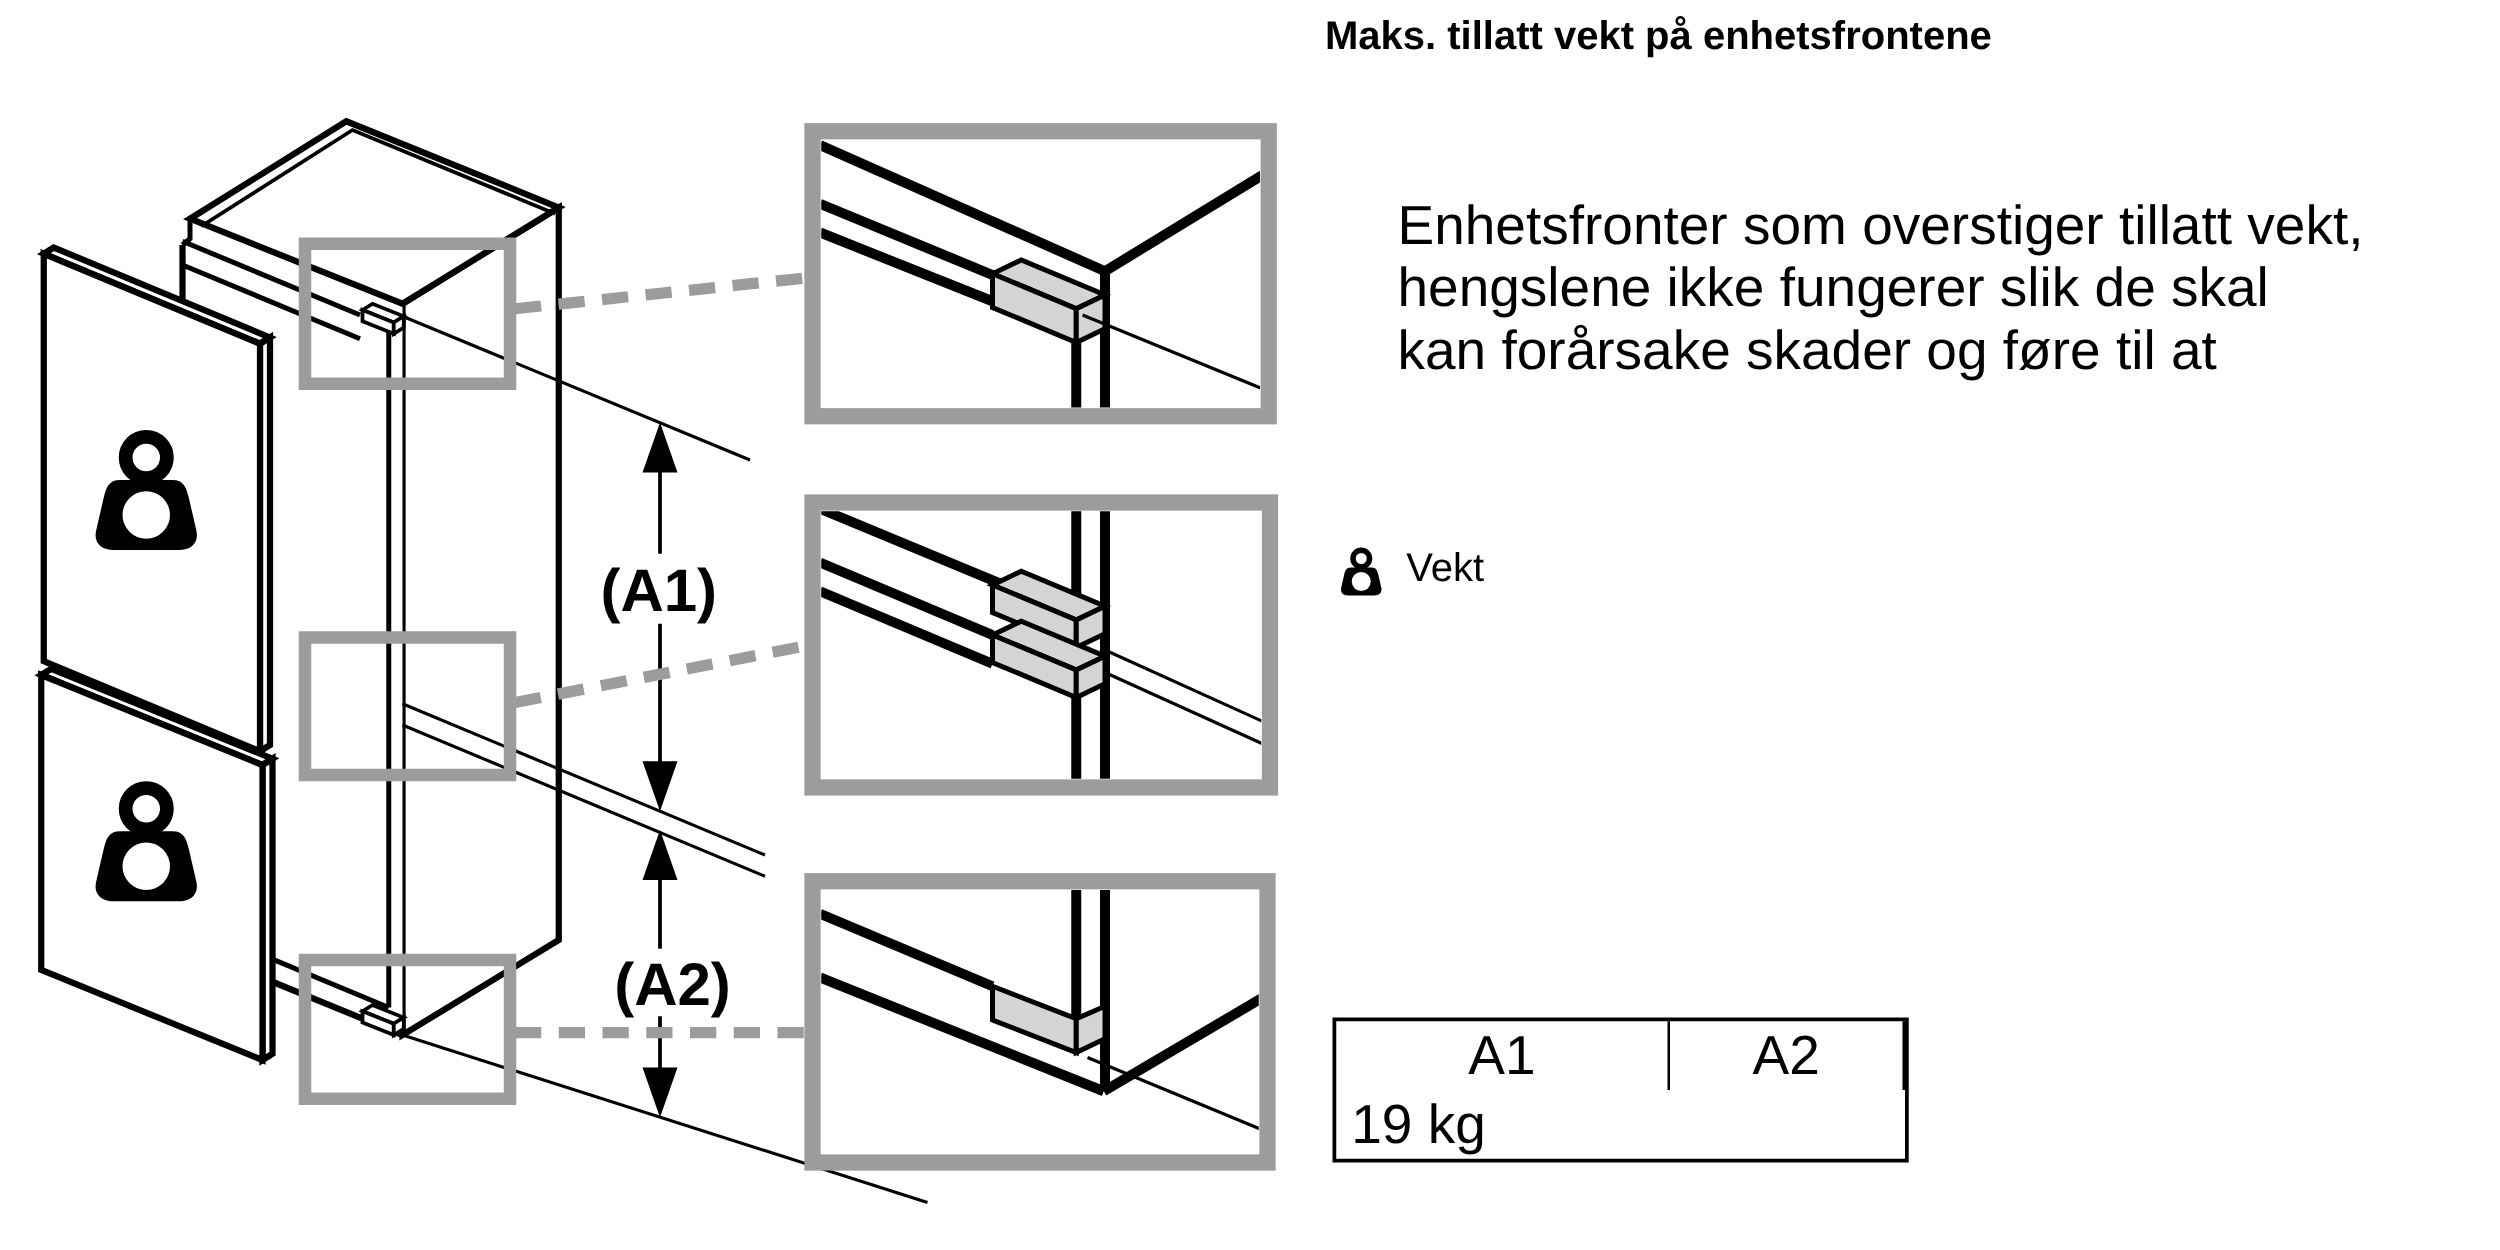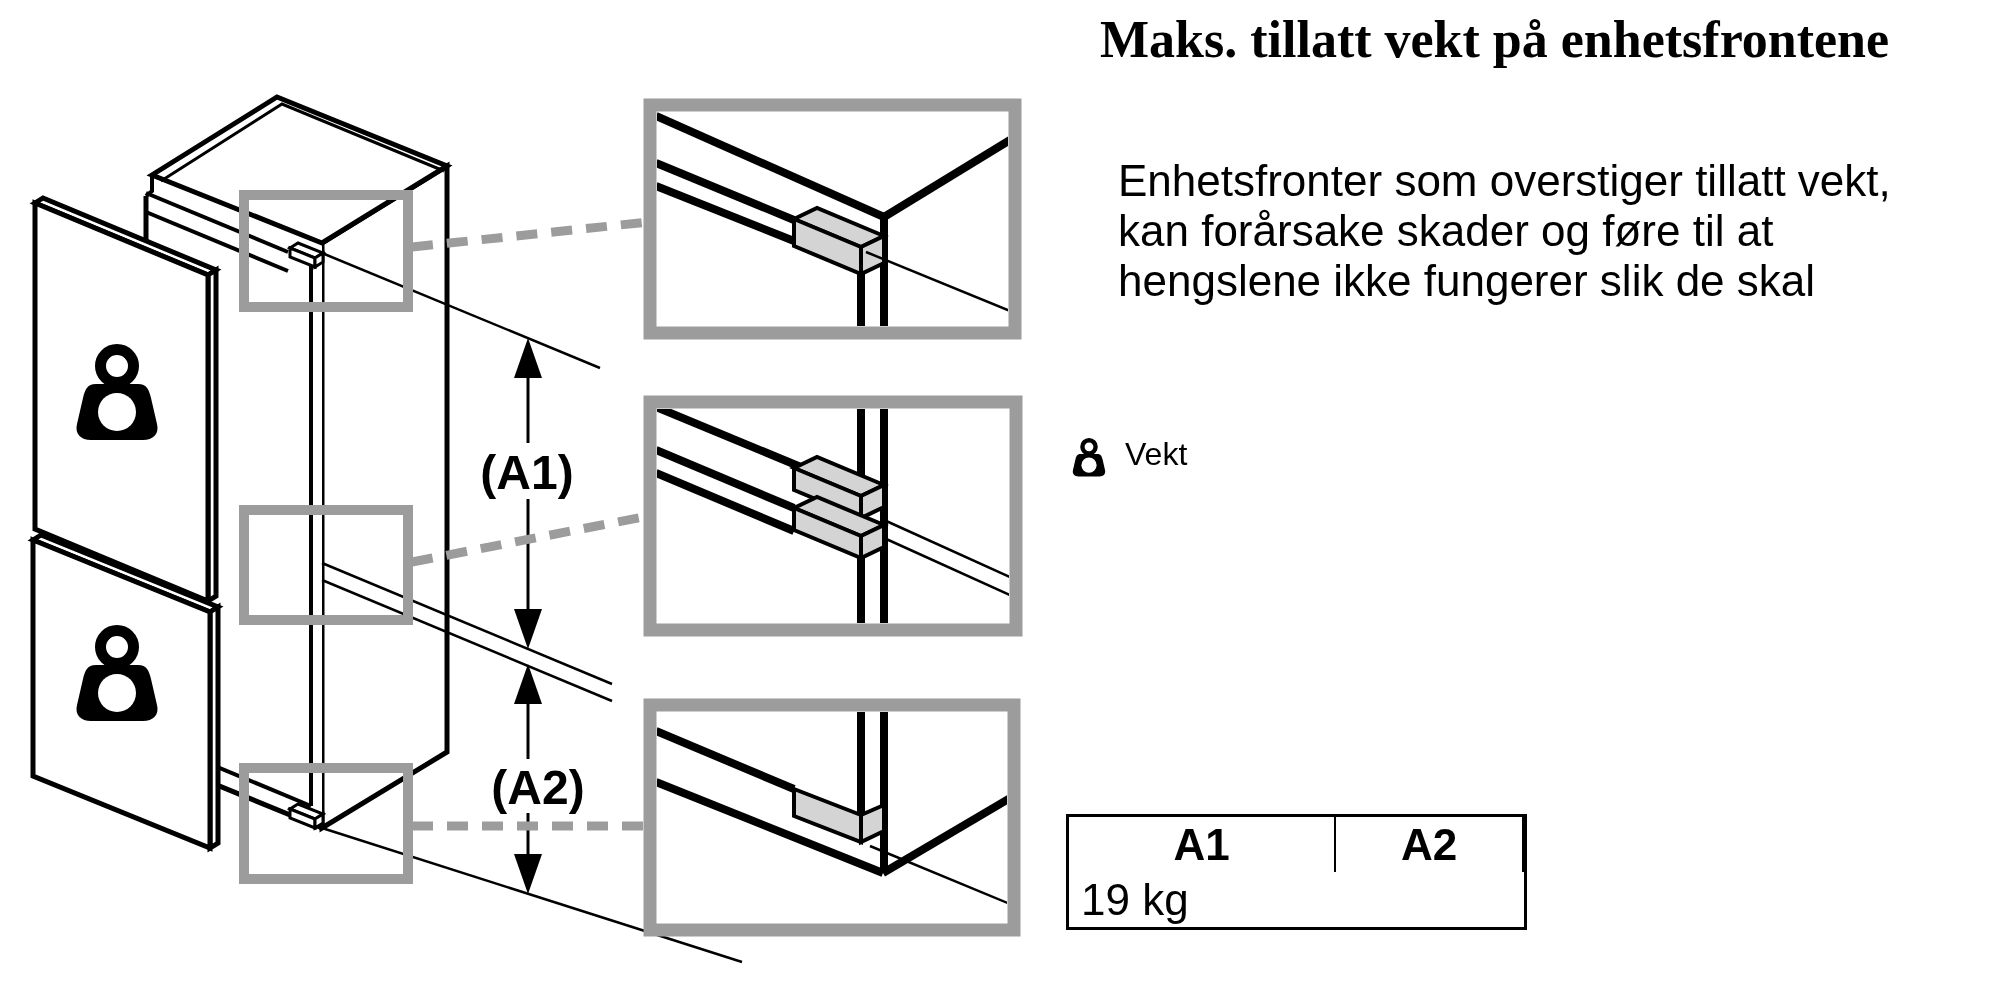--- a/index.html
+++ b/index.html
@@ -36,22 +36,22 @@
   .sw10 { stroke-width: 10; }
   .sw13 { stroke-width: 13; }
   .dim-label {
     font-family: "Liberation Sans", sans-serif;
     font-weight: bold; font-size: 48px;
     fill: var(--line); text-anchor: middle;
   }
 
   
   .page-title {
-    position: absolute; left: 1100px; top: 10px;
-    font-size: 52px; font-weight: bold; white-space: nowrap; font-family: Liberation Serif, serif;
+    position: absolute; left: 1060px; top: 10px;
+    font-size: 32px; font-weight: bold; white-space: nowrap;
   }
   .description {
     position: absolute; left: 1070px; top: 156px;
     font-size: 44px; line-height: 50px; white-space: nowrap; margin-left: 48px;
   }
   .weight-legend-label {
     position: absolute; left: 1125px; top: 436px;
     font-size: 32px; white-space: nowrap;
   }
 
@@ -61,21 +61,21 @@
     border: 3px solid var(--line);
     display: grid;
     grid-template-columns: 267px 188px;
     background: var(--background);
   }
   .weight-table .cell {
     height: 55px; font-size: 44px;
     display: flex; align-items: center;
   }
   .weight-table .dim-cell {
-    font-weight: bold; justify-content: center;
+    font-weight: normal; justify-content: center;
     border-right: 2px solid var(--line);
   }
   .weight-table .val-cell { padding-left: 12px; }
 </style>
 </head>
 <body>
 
 <div id="stage">
 
   <svg id="diagram-svg" width="2000" height="1000" viewBox="0 0 2000 1000">
@@ -231,22 +231,22 @@
       </g>
     </g>
 
     <use href="#kettlebell" transform="translate(1089,458) scale(0.4)"></use>
   </svg>
 
   <div class="page-title">Maks. tillatt vekt på enhetsfrontene</div>
 
   <div class="description">
     <div>Enhetsfronter som overstiger tillatt vekt,</div>
+    <div>hengslene ikke fungerer slik de skal</div>
     <div>kan forårsake skader og føre til at</div>
-    <div>hengslene ikke fungerer slik de skal</div>
   </div>
 
   <div class="weight-legend-label">Vekt</div>
 
   <div class="weight-table">
     <div class="cell dim-cell row-top">A1</div>
     <div class="cell dim-cell">A2</div>
     <div class="cell val-cell">19 kg</div>
   </div>
 

